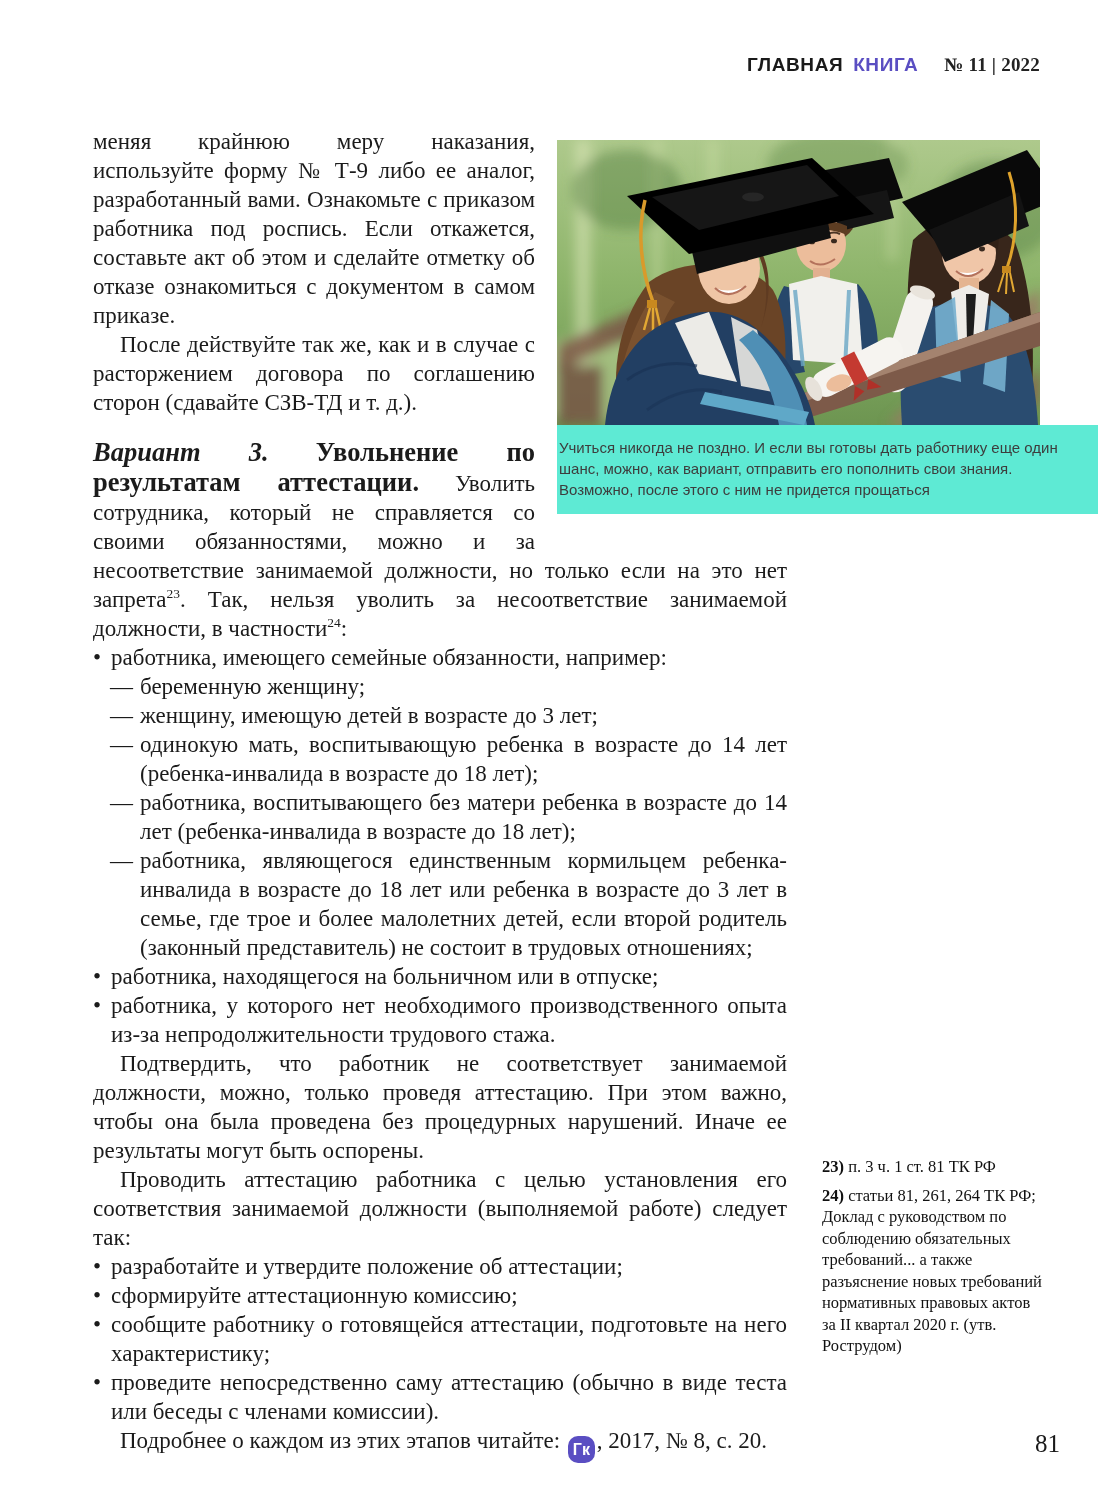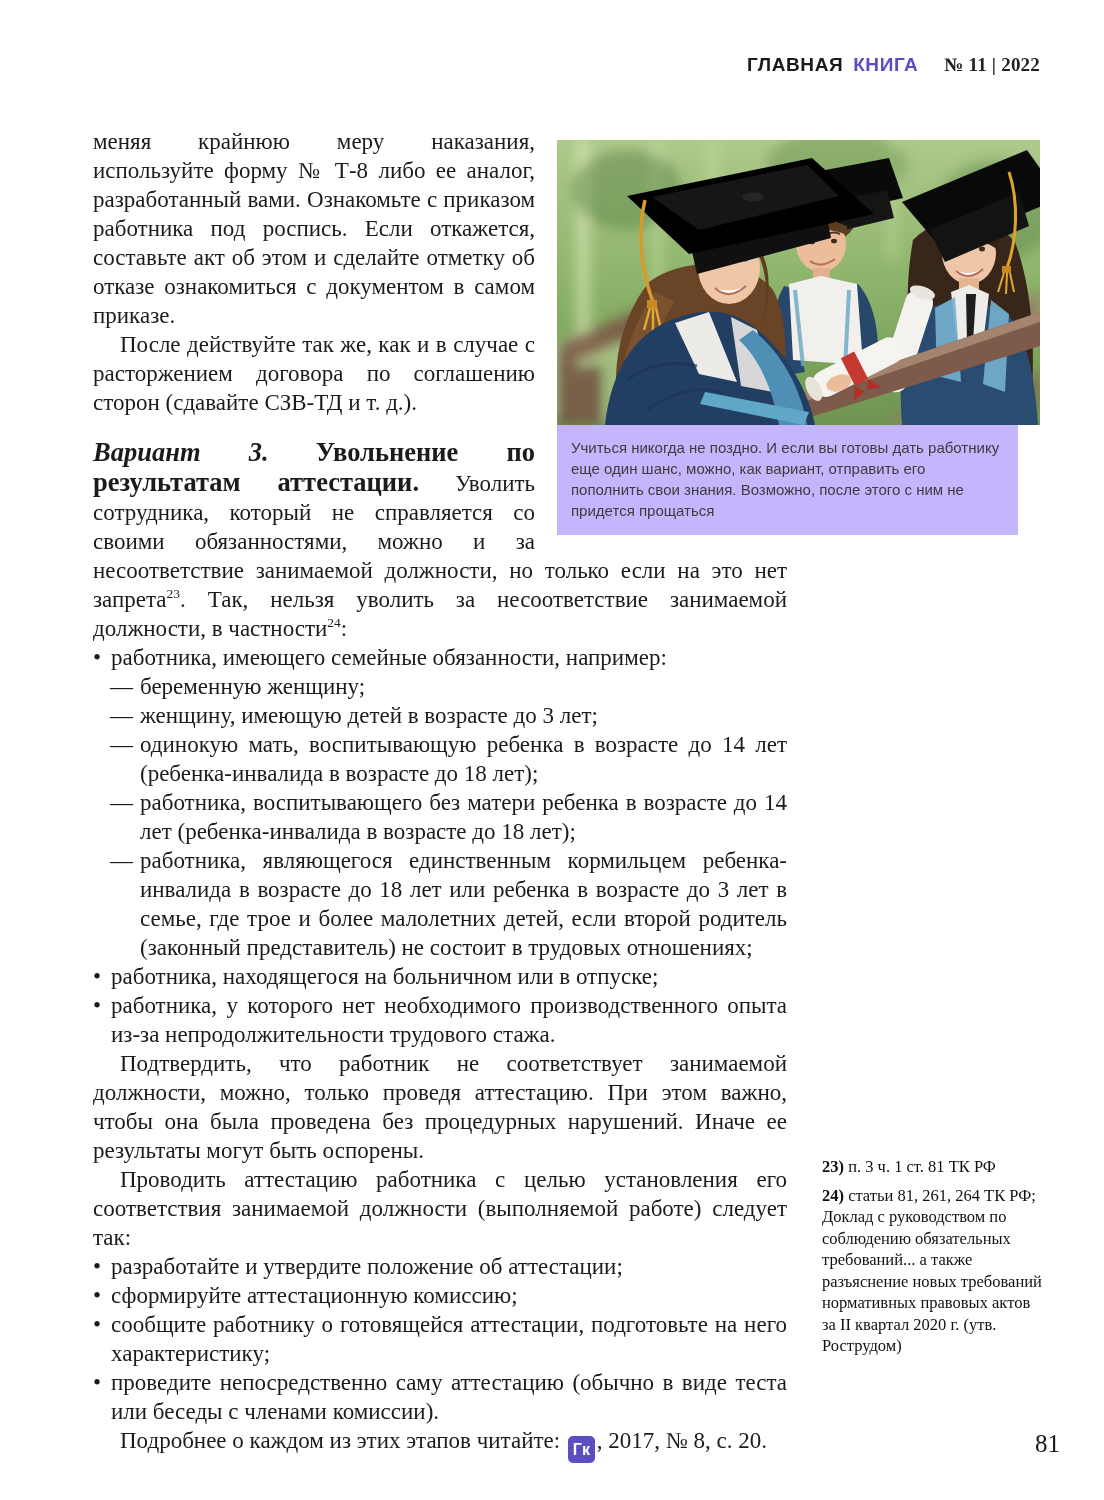--- a/index.html
+++ b/index.html
@@ -8,40 +8,40 @@
 
   
   .header{position:absolute;top:54px;left:0;width:1040px;text-align:right;
           font-family:"Liberation Sans", sans-serif;font-weight:bold;font-size:19px;letter-spacing:0.6px;}
   .h-black{color:#1a1a1a;}
   .h-purple{color:#5a4ec2;margin-left:4px;text-align:center;}
   .h-issue{font-family:"Liberation Serif", serif;font-weight:bold;color:#222;letter-spacing:0.2px;margin-left:20px;}
 
   
   .photo{position:absolute;left:557px;top:140px;width:483px;height:285px;overflow:hidden;background:#8db46a;}
-  .caption{position:absolute;left:557px;top:425px;width:461px;box-sizing:border-box;
-           background:#c4b5fd;padding:12px 16px 14px 14px;
+  .caption{position:absolute;left:557px;top:425px;width:541px;box-sizing:border-box;
+           background:#5eead4;padding:12px 16px 14px 2px;
            font-family:"Liberation Sans", sans-serif;font-size:15px;line-height:21px;color:#3d3d3d;}
 
   
   .body{position:absolute;left:93px;top:127px;width:694px;font-size:23px;line-height:29px;}
   .spacer{float:right;width:252px;height:420px;}
   p{margin:0;}
   .just{text-align:justify;}
   .indent{text-indent:27px;font-family:Liberation Serif, serif;}
   .lead{margin-top:21px;}
   .hh{font-size:26.5px;font-weight:bold;}
   .hh.it{font-style:italic;}
   sup{font-size:13.5px;line-height:0;vertical-align:super;}
   .bullet-item{text-align:justify;padding-left:18px;text-indent:-18px;}
   .bullet-glyph{display:inline-block;width:18px;text-indent:0;}
   .dash-item{text-align:justify;padding-left:47px;text-indent:-30px;}
   .dash-glyph{display:inline-block;width:30px;text-indent:0;}
   .closing{text-indent:27px;}
-  .gk-badge{display:inline-block;width:27px;height:27px;border-radius:5px;background:#5a4ec2;
+  .gk-badge{display:inline-block;width:27px;height:27px;border-radius:10px;background:#5a4ec2;
             color:#ffffff;font-family:"Liberation Sans", sans-serif;font-weight:bold;font-size:16px;
             line-height:27px;text-align:center;text-indent:0;vertical-align:-7px;margin:0 2px;}
 
   
   .footnotes{position:absolute;left:822px;top:1156px;width:224px;
              font-size:16.5px;line-height:21.5px;color:#111;font-family:Liberation Serif, serif;}
   .footnotes p{margin:0 0 7px 0;}
   .fn-num{font-weight:bold;}
 
   .page-number{position:absolute;left:1012px;top:1430px;width:48px;text-align:right;
@@ -177,21 +177,21 @@
         <path d="M90,270 C115,252 140,246 165,252" stroke="#1a3356" stroke-width="3" fill="none" opacity="0.6"></path>
       </g>
     </svg>
   </div>
 
   <div class="caption">Учиться никогда не поздно. И если вы готовы дать работнику еще один шанс, можно, как вариант, отправить его пополнить свои знания. Возможно, после этого с ним не придется прощаться</div>
 
   <div class="body">
     <div class="spacer"></div>
 
-    <p class="just">меняя крайнюю меру наказания, используйте форму № Т-8 либо ее аналог, разработанный вами. Ознакомьте с приказом работника под роспись. Если откажется, составьте акт об этом и сделайте отметку об отказе ознакомиться с документом в самом приказе.</p>
+    <p class="just">меняя крайнюю меру наказания, используйте форму № Т-9 либо ее аналог, разработанный вами. Ознакомьте с приказом работника под роспись. Если откажется, составьте акт об этом и сделайте отметку об отказе ознакомиться с документом в самом приказе.</p>
     <p class="just indent">После действуйте так же, как и в случае с расторжением договора по соглашению сторон (сдавайте СЗВ-ТД и т. д.).</p>
 
     <p class="just lead">
       <strong class="hh it">Вариант 3.</strong>
       <strong class="hh">Увольнение по результатам аттестации.</strong>
       <span>Уволить сотрудника, который не справляется со своими обязанностями, можно и за несоответствие занимаемой должности, но только если на это нет запрета</span><sup>23</sup><span>. Так, нельзя уволить за несоответствие занимаемой должности, в частности</span><sup>24</sup><span>:</span>
     </p>
 
     <div class="bullet-item"><span class="bullet-glyph">•</span><span>работника, имеющего семейные обязанности, например:</span></div>
     <div class="dash-item"><span class="dash-glyph">—</span><span>беременную женщину;</span></div>

